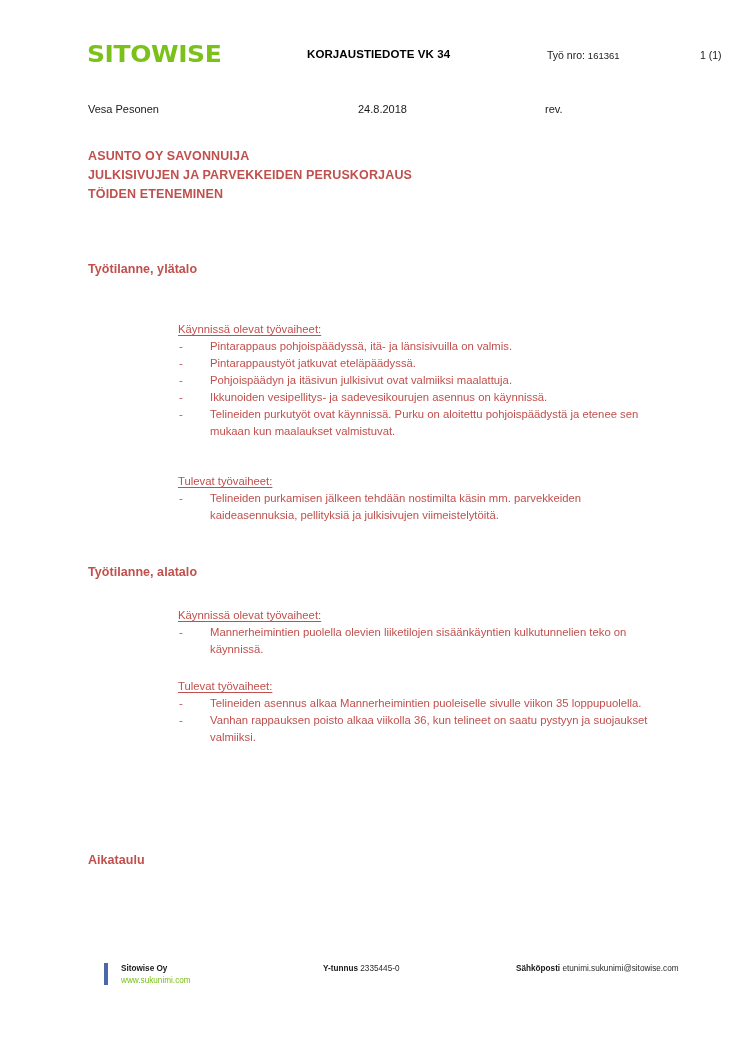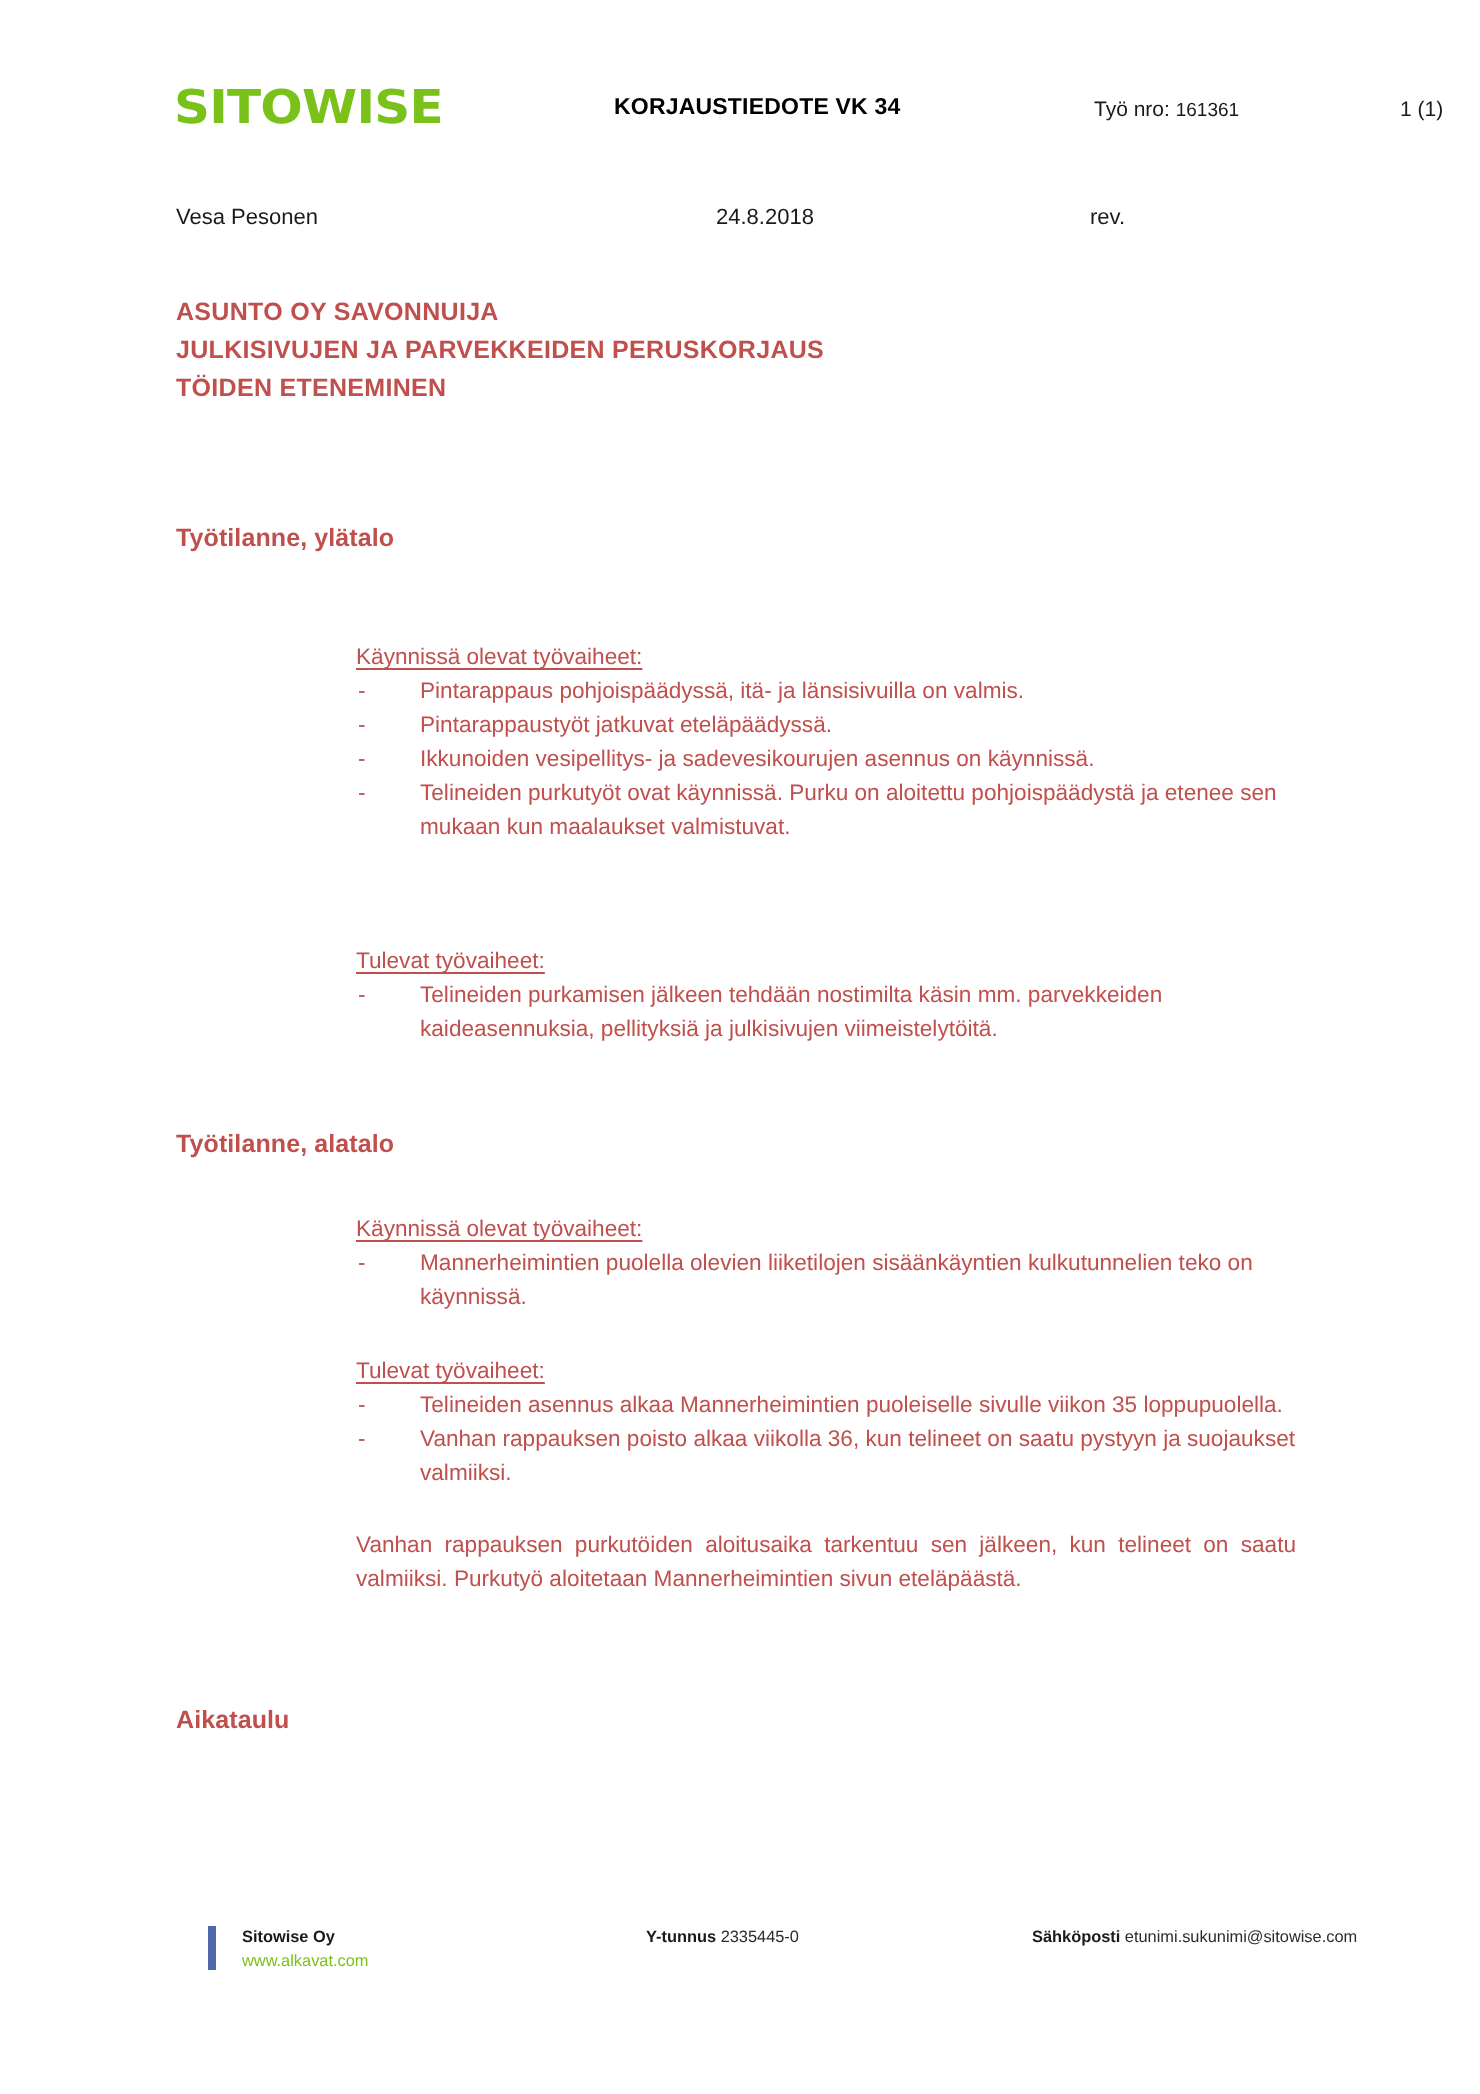--- a/index.html
+++ b/index.html
@@ -227,20 +227,21 @@
     <div>TÖIDEN ETENEMINEN</div>
   </div>
 
   <div class="section-heading" style="top:262px;">Työtilanne, ylätalo</div>
 
   <div class="block" style="top:301px;">
     <div class="sublabel">Käynnissä olevat työvaiheet:</div>
     <ul class="dashlist">
       <li>Pintarappaus pohjoispäädyssä, itä- ja länsisivuilla on valmis.</li>
       <li>Pintarappaustyöt jatkuvat eteläpäädyssä.</li>
+      <li>Pohjoispäädyn ja itäsivun julkisivut ovat valmiiksi maalattuja.</li>
       <li>Ikkunoiden vesipellitys- ja sadevesikourujen asennus on käynnissä.</li>
       <li>Telineiden purkutyöt ovat käynnissä. Purku on aloitettu pohjoispäädystä ja etenee sen mukaan kun maalaukset valmistuvat.</li>
     </ul>
   </div>
 
   <div class="block" style="top:453px;">
     <div class="sublabel">Tulevat työvaiheet:</div>
     <ul class="dashlist">
       <li>Telineiden purkamisen jälkeen tehdään nostimilta käsin mm. parvekkeiden kaideasennuksia, pellityksiä ja julkisivujen viimeistelytöitä.</li>
     </ul>
@@ -256,32 +257,29 @@
   </div>
 
   <div class="block" style="top:658px;">
     <div class="sublabel">Tulevat työvaiheet:</div>
     <ul class="dashlist">
       <li>Telineiden asennus alkaa Mannerheimintien puoleiselle sivulle viikon 35 loppupuolella.</li>
       <li>Vanhan rappauksen poisto alkaa viikolla 36, kun telineet on saatu pystyyn ja suojaukset valmiiksi.</li>
     </ul>
   </div>
 
-  <div class="block" style="top:765px;">
-    <p class="plain-para" style="margin:0;">Vanhan rappauksen purkutöiden aloitusaika tarkentuu sen jälkeen, kun telineet on saatu valmiiksi. Purkutyö aloitetaan Mannerheimintien sivun eteläpäästä.</p>
-  </div>
 
   <div class="section-heading" style="top:853px;">Aikataulu</div>
 
 
   <div class="footer">
     <div class="footer-bar"></div>
     <div class="footer-col1">
       <div class="footer-company">Sitowise Oy</div>
-      <div class="footer-url">www.alkavat.com</div>
+      <div class="footer-url">www.sukunimi.com</div>
     </div>
     <div class="footer-col2">
       <span class="footer-label">Y-tunnus</span>
       <span class="footer-value">2335445-0</span>
     </div>
     <div class="footer-col3">
       <span class="footer-label">Sähköposti</span>
       <span class="footer-value">etunimi.sukunimi@sitowise.com</span>
     </div>
   </div>

